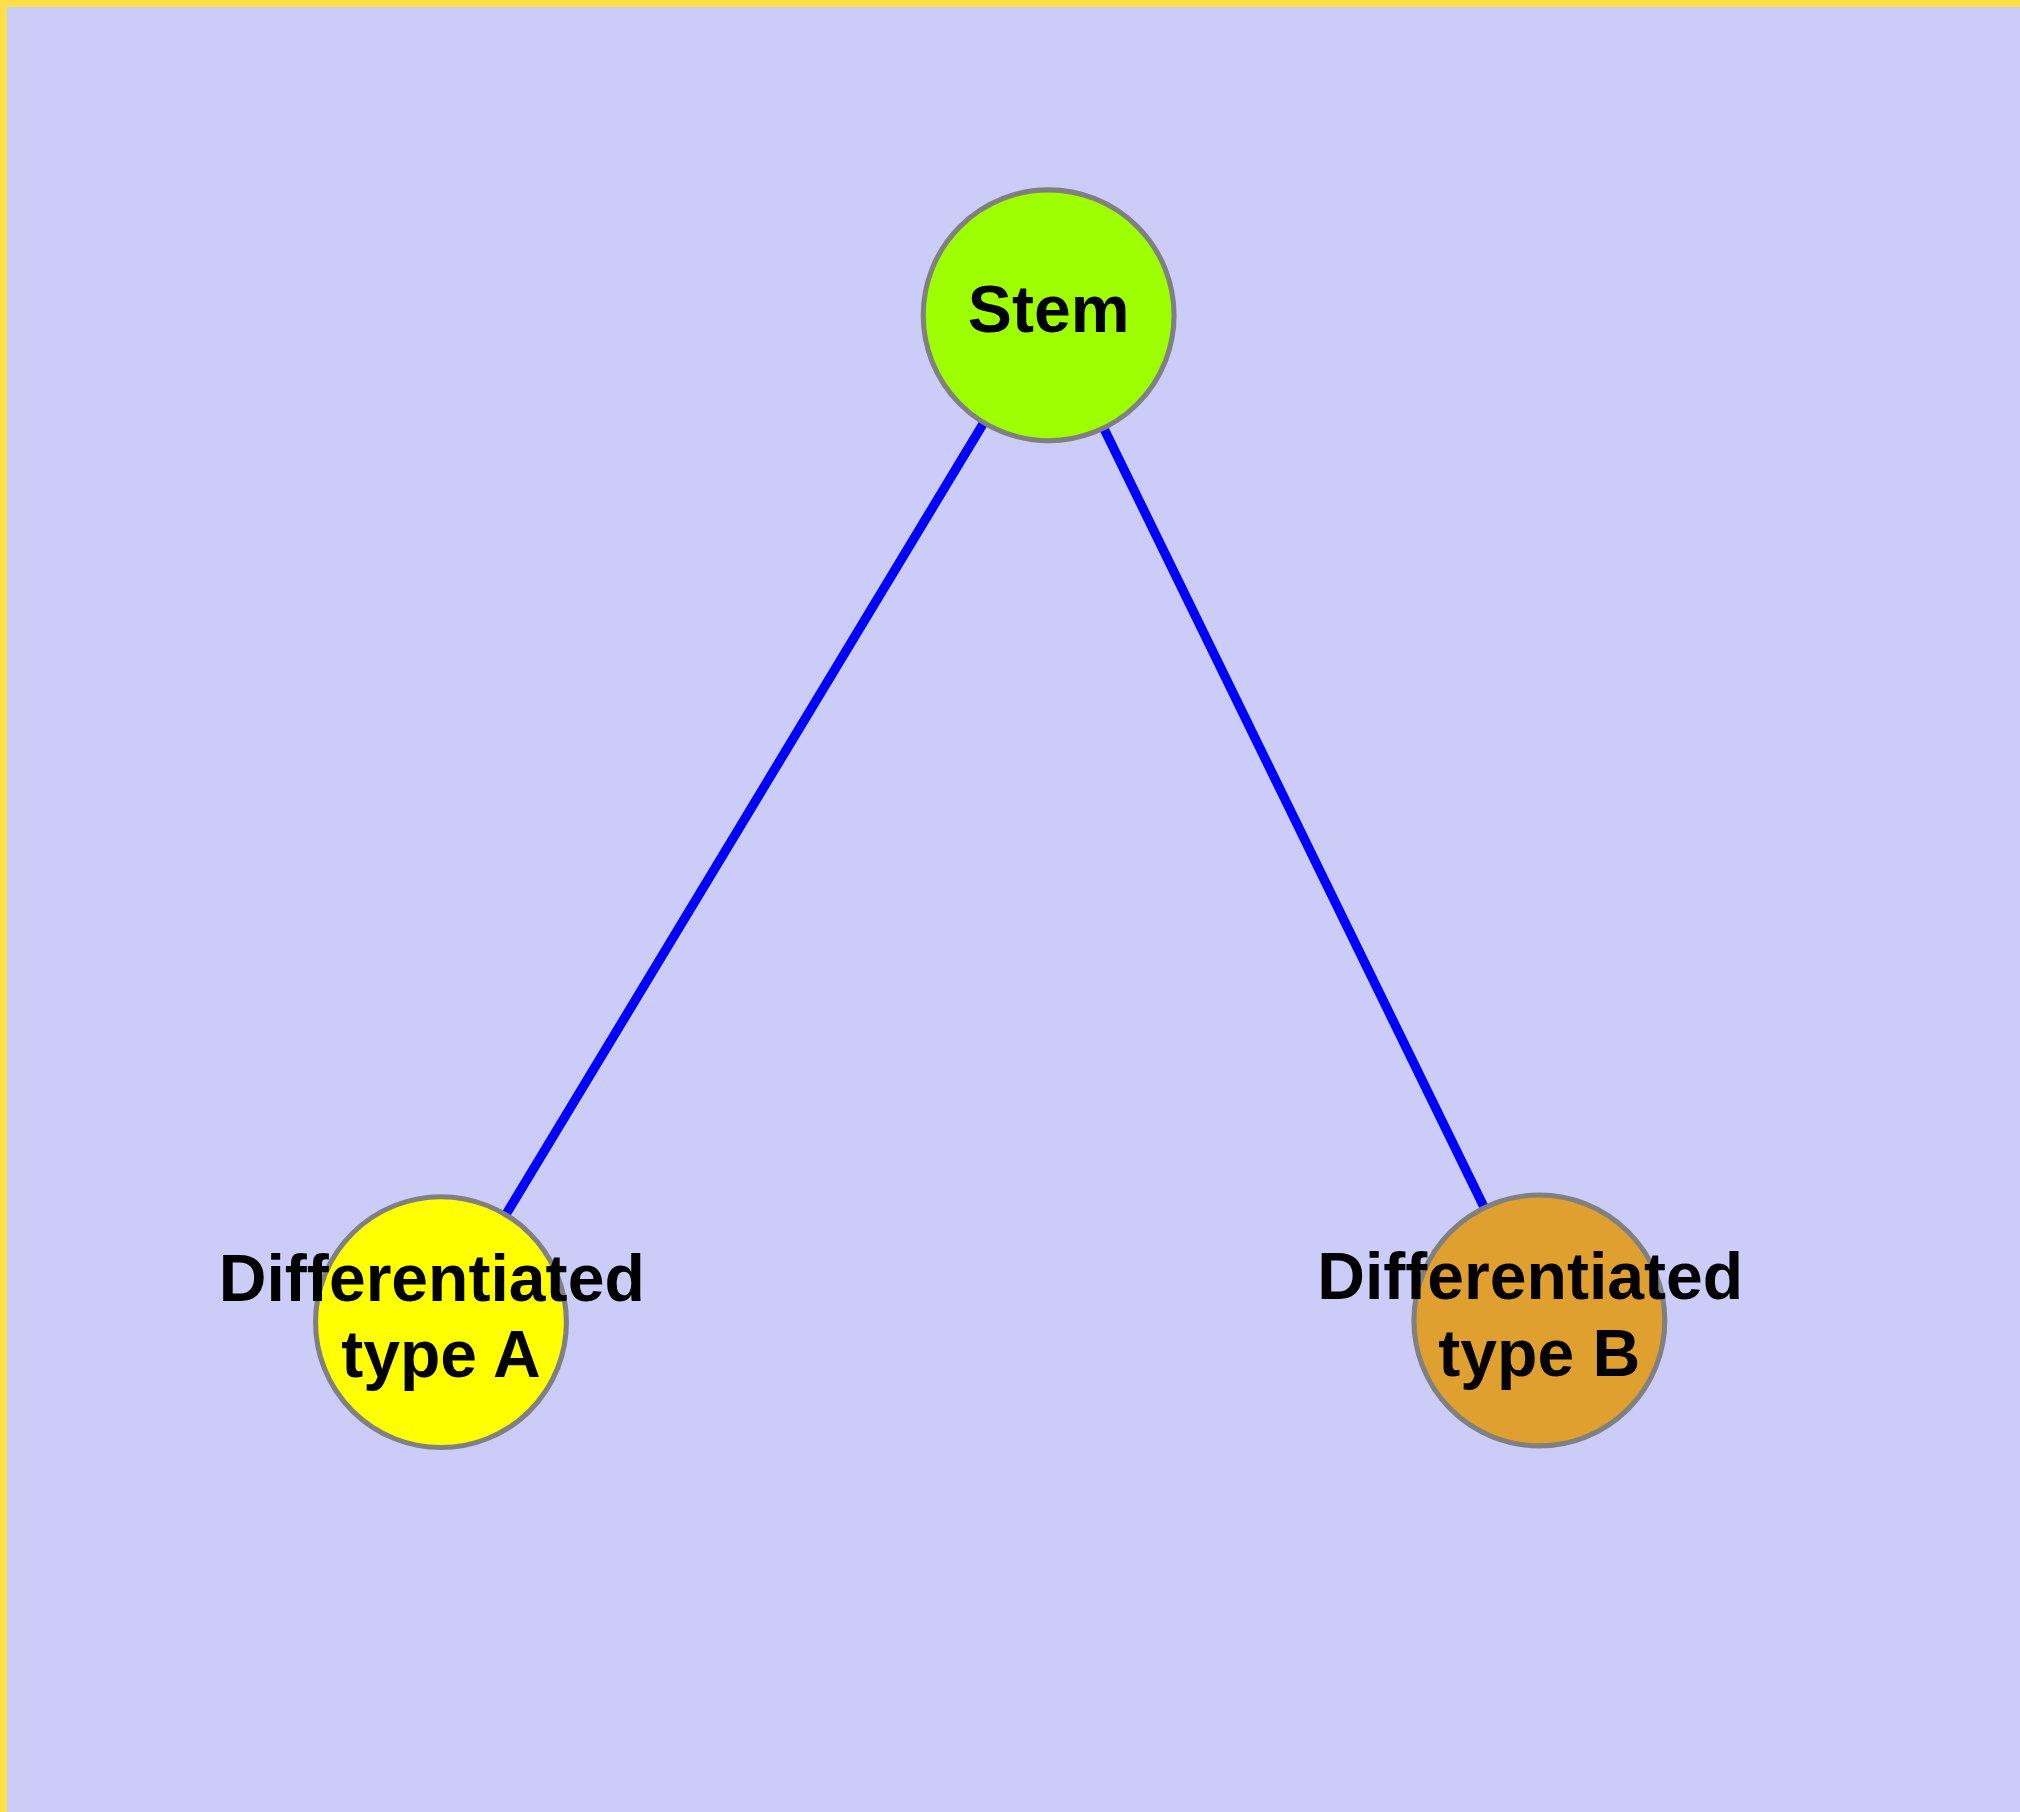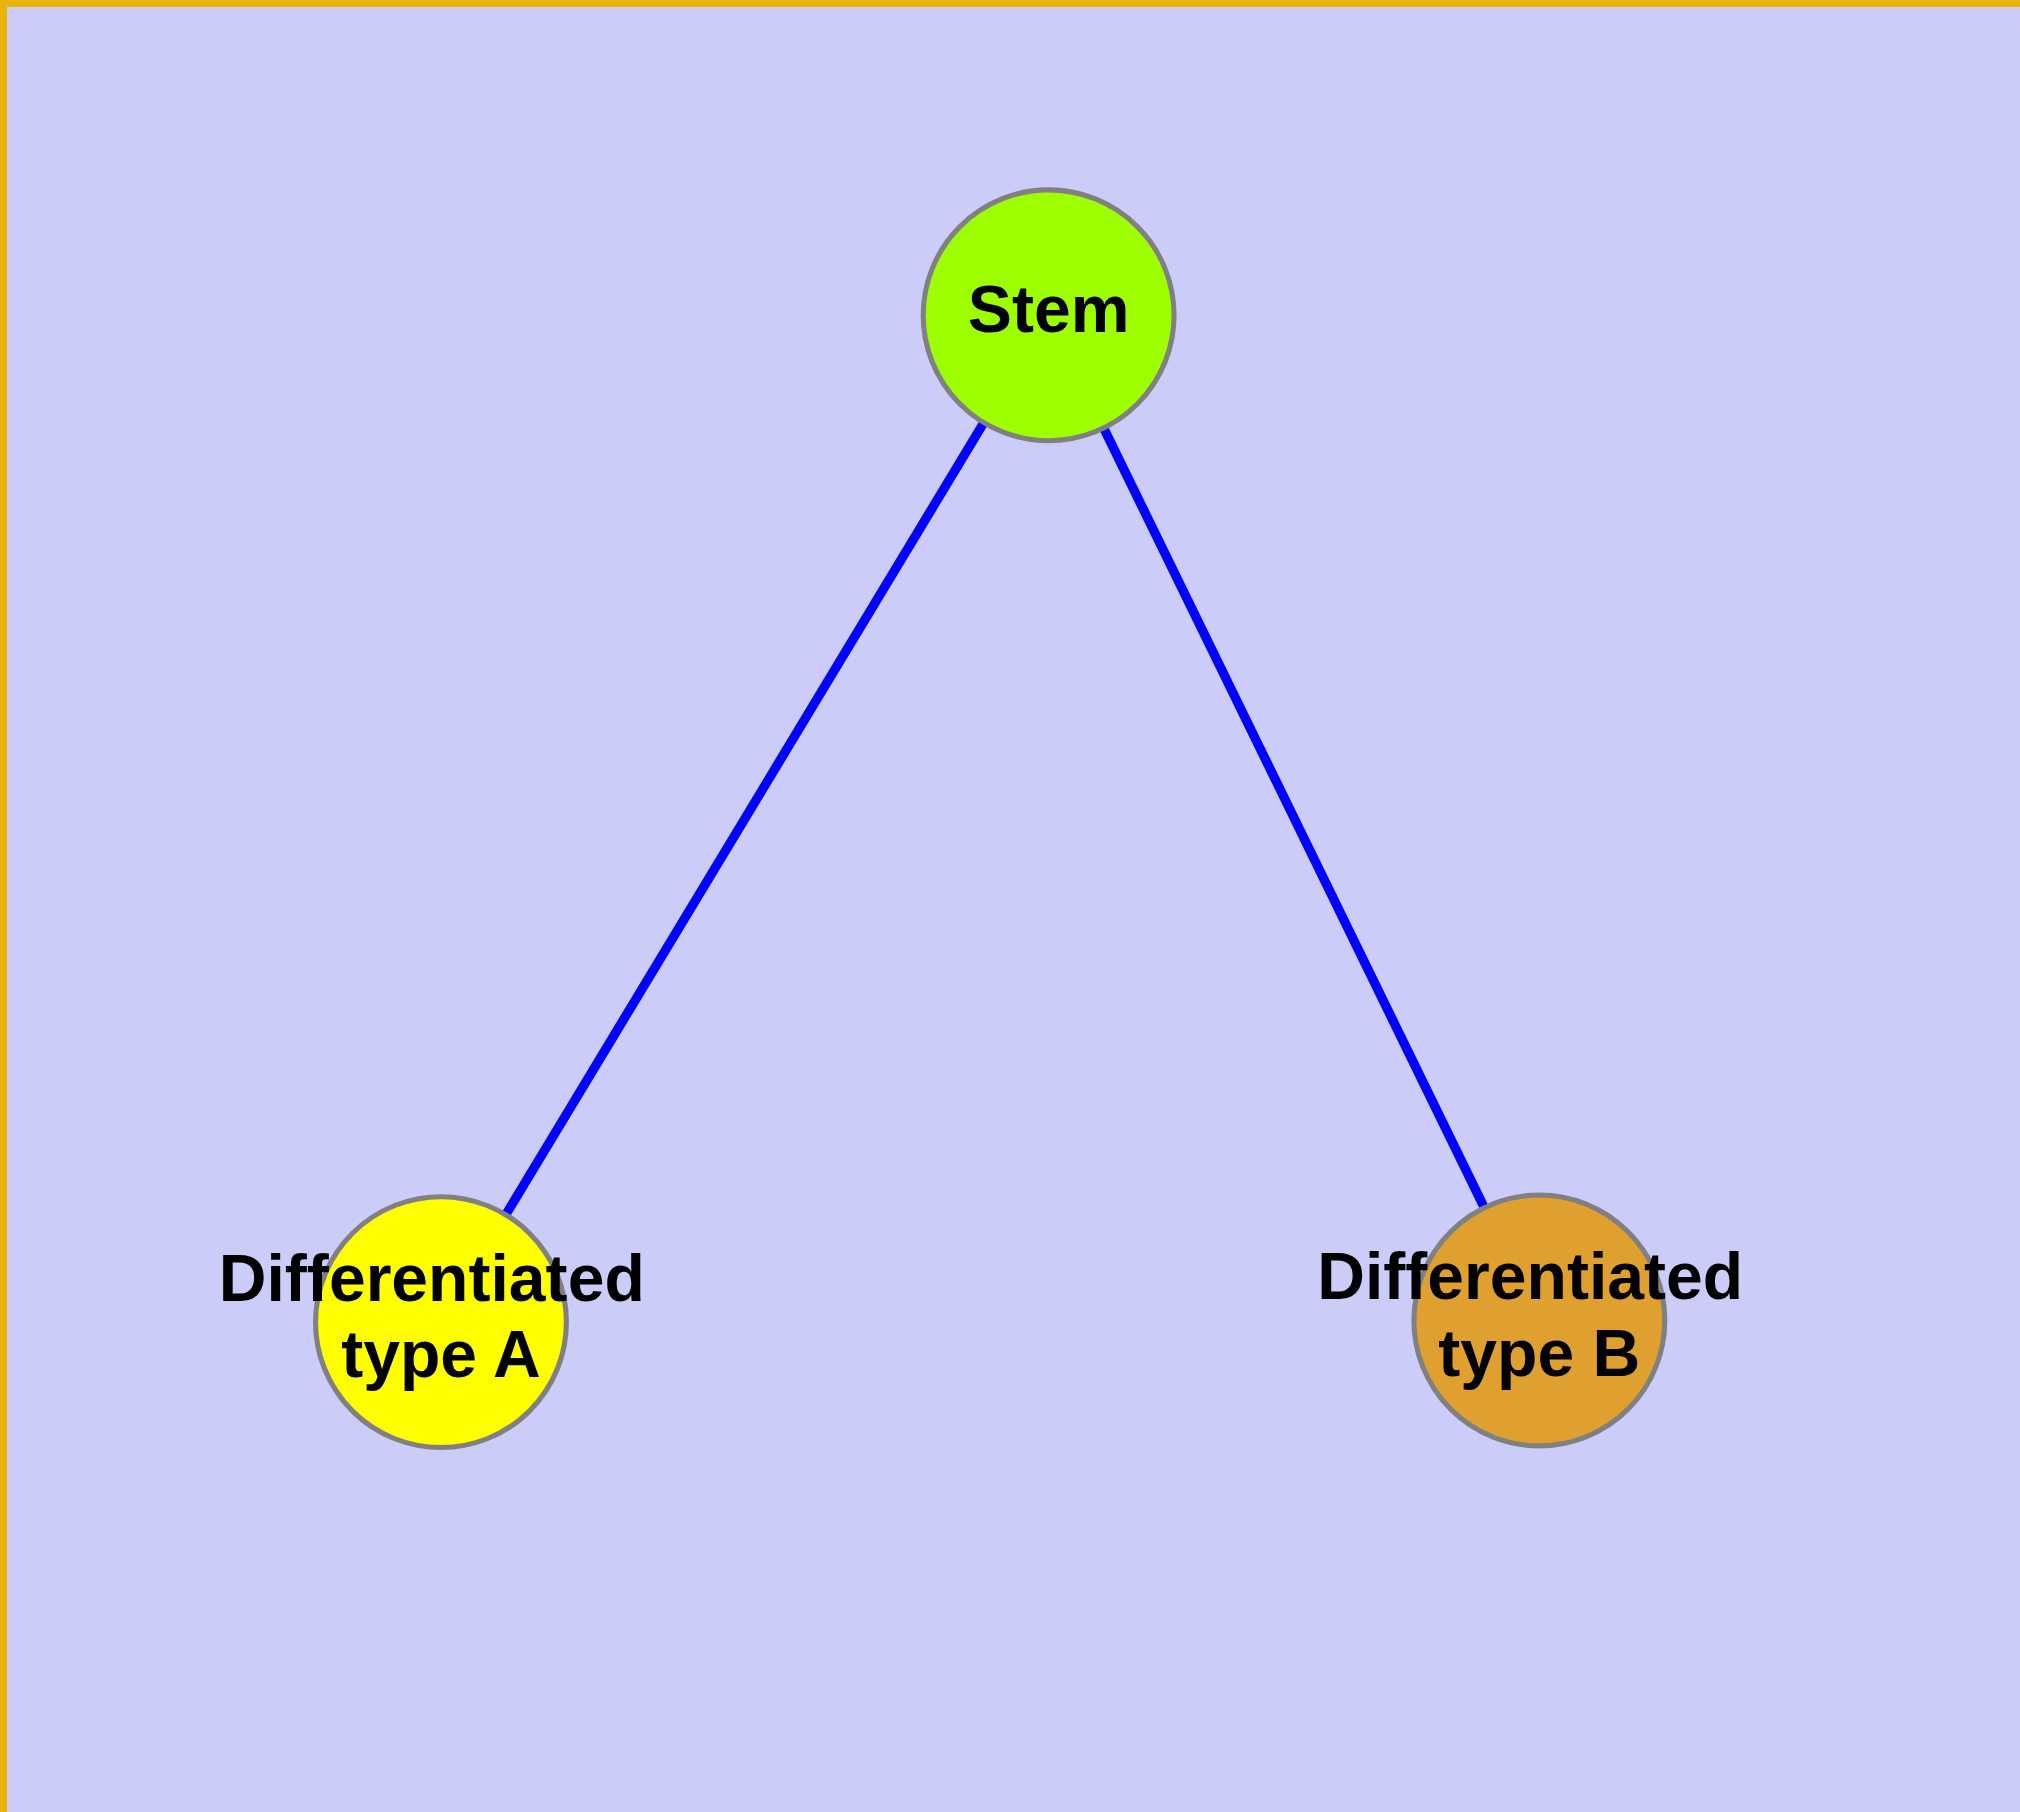--- a/index.html
+++ b/index.html
@@ -36,21 +36,21 @@
     fill: #000000;
     text-anchor: middle;
     dominant-baseline: middle;
     font-family: "Liberation Sans", sans-serif;
     paint-order: normal;
   }
 </style>
 </head>
 <body>
 
-<div id="canvas" style="background: #eab308;">
+<div id="canvas" style="background: #fde047;">
   <div id="plot-area" style="background: rgb(204, 204, 249);"></div>
 
   <svg id="graph-svg" viewBox="0 0 2384 2138" xmlns="http://www.w3.org/2000/svg">
 
     <g>
       <line id="edge-0" x1="1237" y1="372" x2="520" y2="1560" stroke="#0000ff" stroke-width="11" stroke-linecap="butt"></line>
       <line id="edge-1" x1="1237" y1="372" x2="1816" y2="1558" stroke="#0000ff" stroke-width="11" stroke-linecap="butt"></line>
     </g>
 
     <g>

